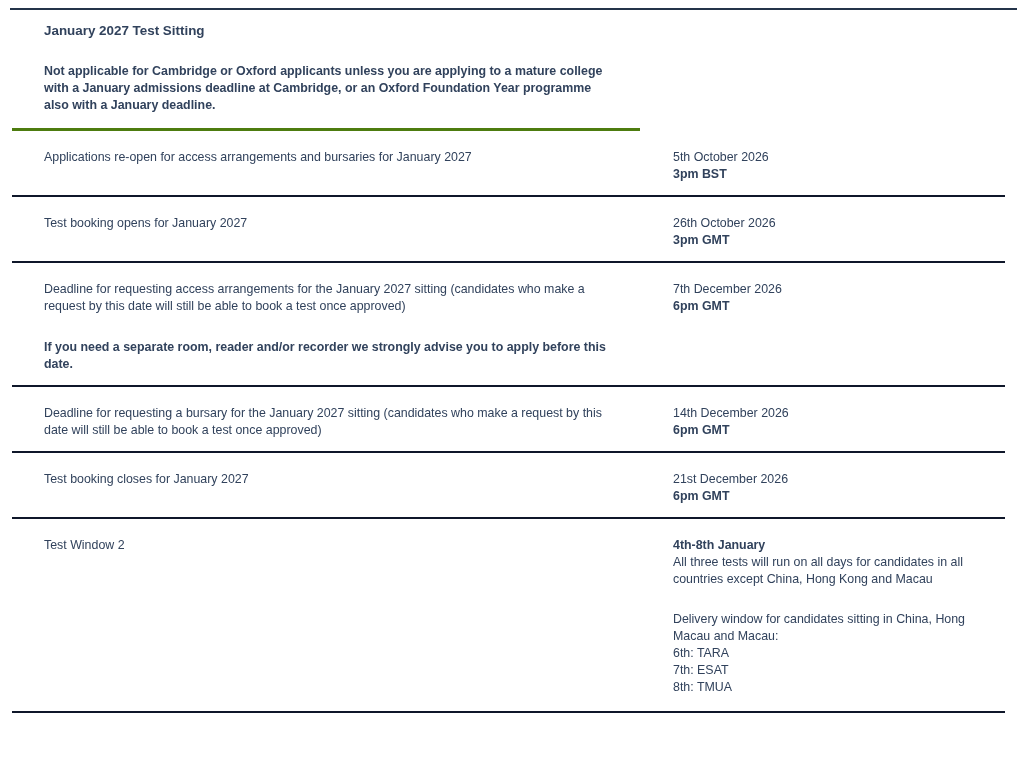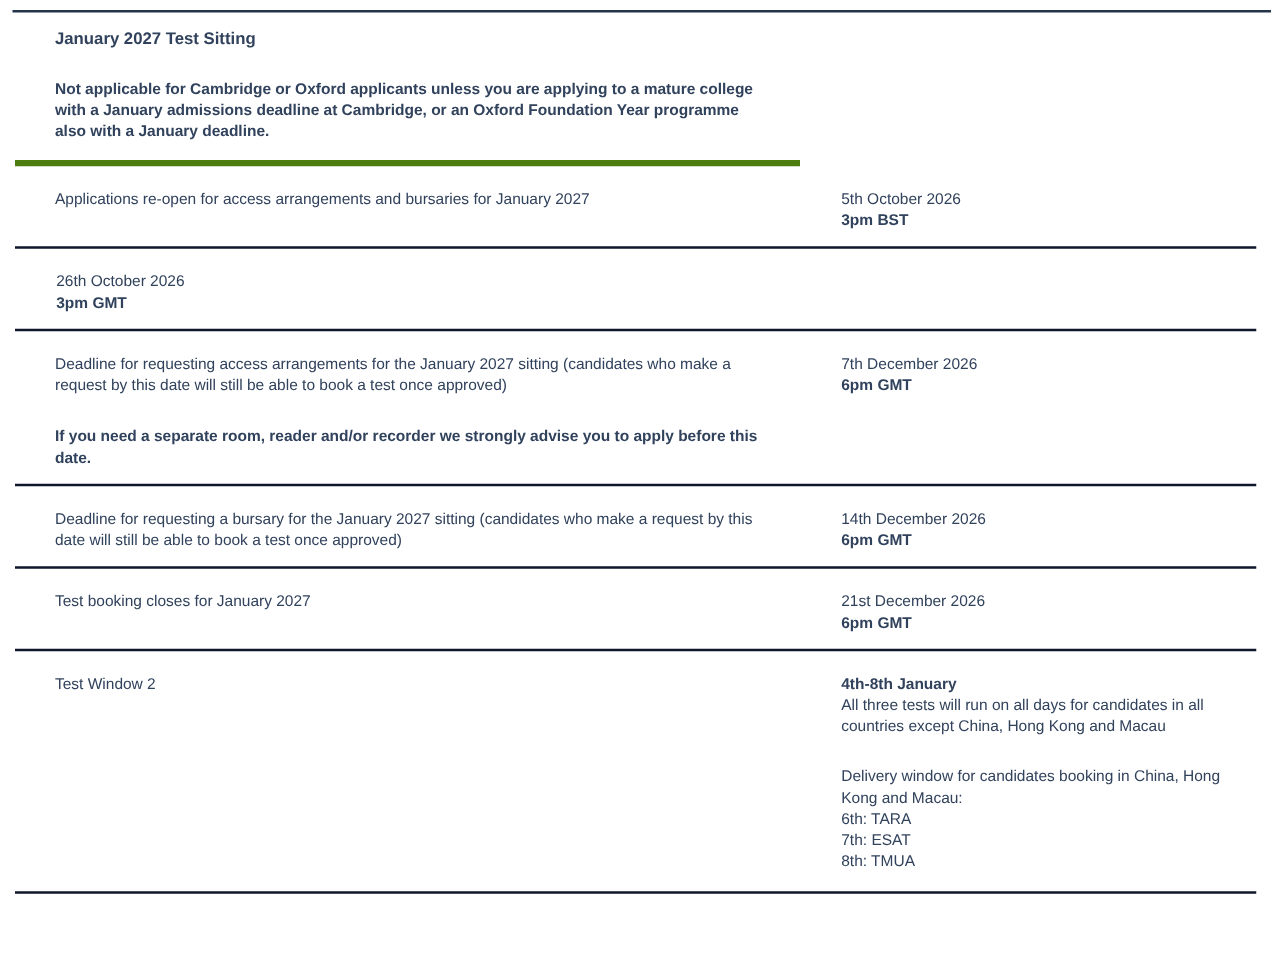--- a/index.html
+++ b/index.html
@@ -32,21 +32,21 @@
     left: 12px;
     top: 10px;
     width: 993px;
   }
 
   .row {
     display: flex;
     border-bottom: 2px solid #0f172a;
   }
   .row.header-row { border-bottom: none; }
-  .header-row .cell.left { border-bottom: 5px solid #4d7c0f; }
+  .header-row .cell.left { border-bottom: 3px solid #4d7c0f; }
 
   .cell { padding: 18px 0 12px; }
   .cell.left  { width: 628px; padding-left: 32px; padding-right: 28px; }
   .cell.right { width: 365px; padding-left: 33px; padding-right: 12px; }
 
   .header-row .cell { padding-top: 11px; padding-bottom: 14px; }
 
   .section-title {
     font-weight: bold;
     font-size: 13.4px;
@@ -91,20 +91,23 @@
     </div>
     <div class="cell right">
       <p>
         <span class="date">5th October 2026</span>
         <span class="time">3pm BST</span>
       </p>
     </div>
   </div>
 
   <div class="row">
+    <div class="cell left">
+      <p>Test booking opens for January 2027</p>
+    </div>
     <div class="cell right">
       <p>
         <span class="date">26th October 2026</span>
         <span class="time">3pm GMT</span>
       </p>
     </div>
   </div>
 
   <div class="row">
     <div class="cell left">
@@ -143,21 +146,21 @@
     </div>
   </div>
 
   <div class="row row6">
     <div class="cell left">
       <p>Test Window 2</p>
     </div>
     <div class="cell right">
       <p class="window-title">4th-8th January</p>
       <p>All three tests will run on all days for candidates in all countries except China, Hong Kong and Macau</p>
-      <p class="delivery-intro">Delivery window for candidates booking in China, Hong Kong and Macau:</p>
+      <p class="delivery-intro">Delivery window for candidates sitting in China, Hong Macau and Macau:</p>
       <p class="day">6th: TARA</p>
       <p class="day">7th: ESAT</p>
       <p class="day">8th: TMUA</p>
     </div>
   </div>
 
 
 </div>
 
 </body></html>

